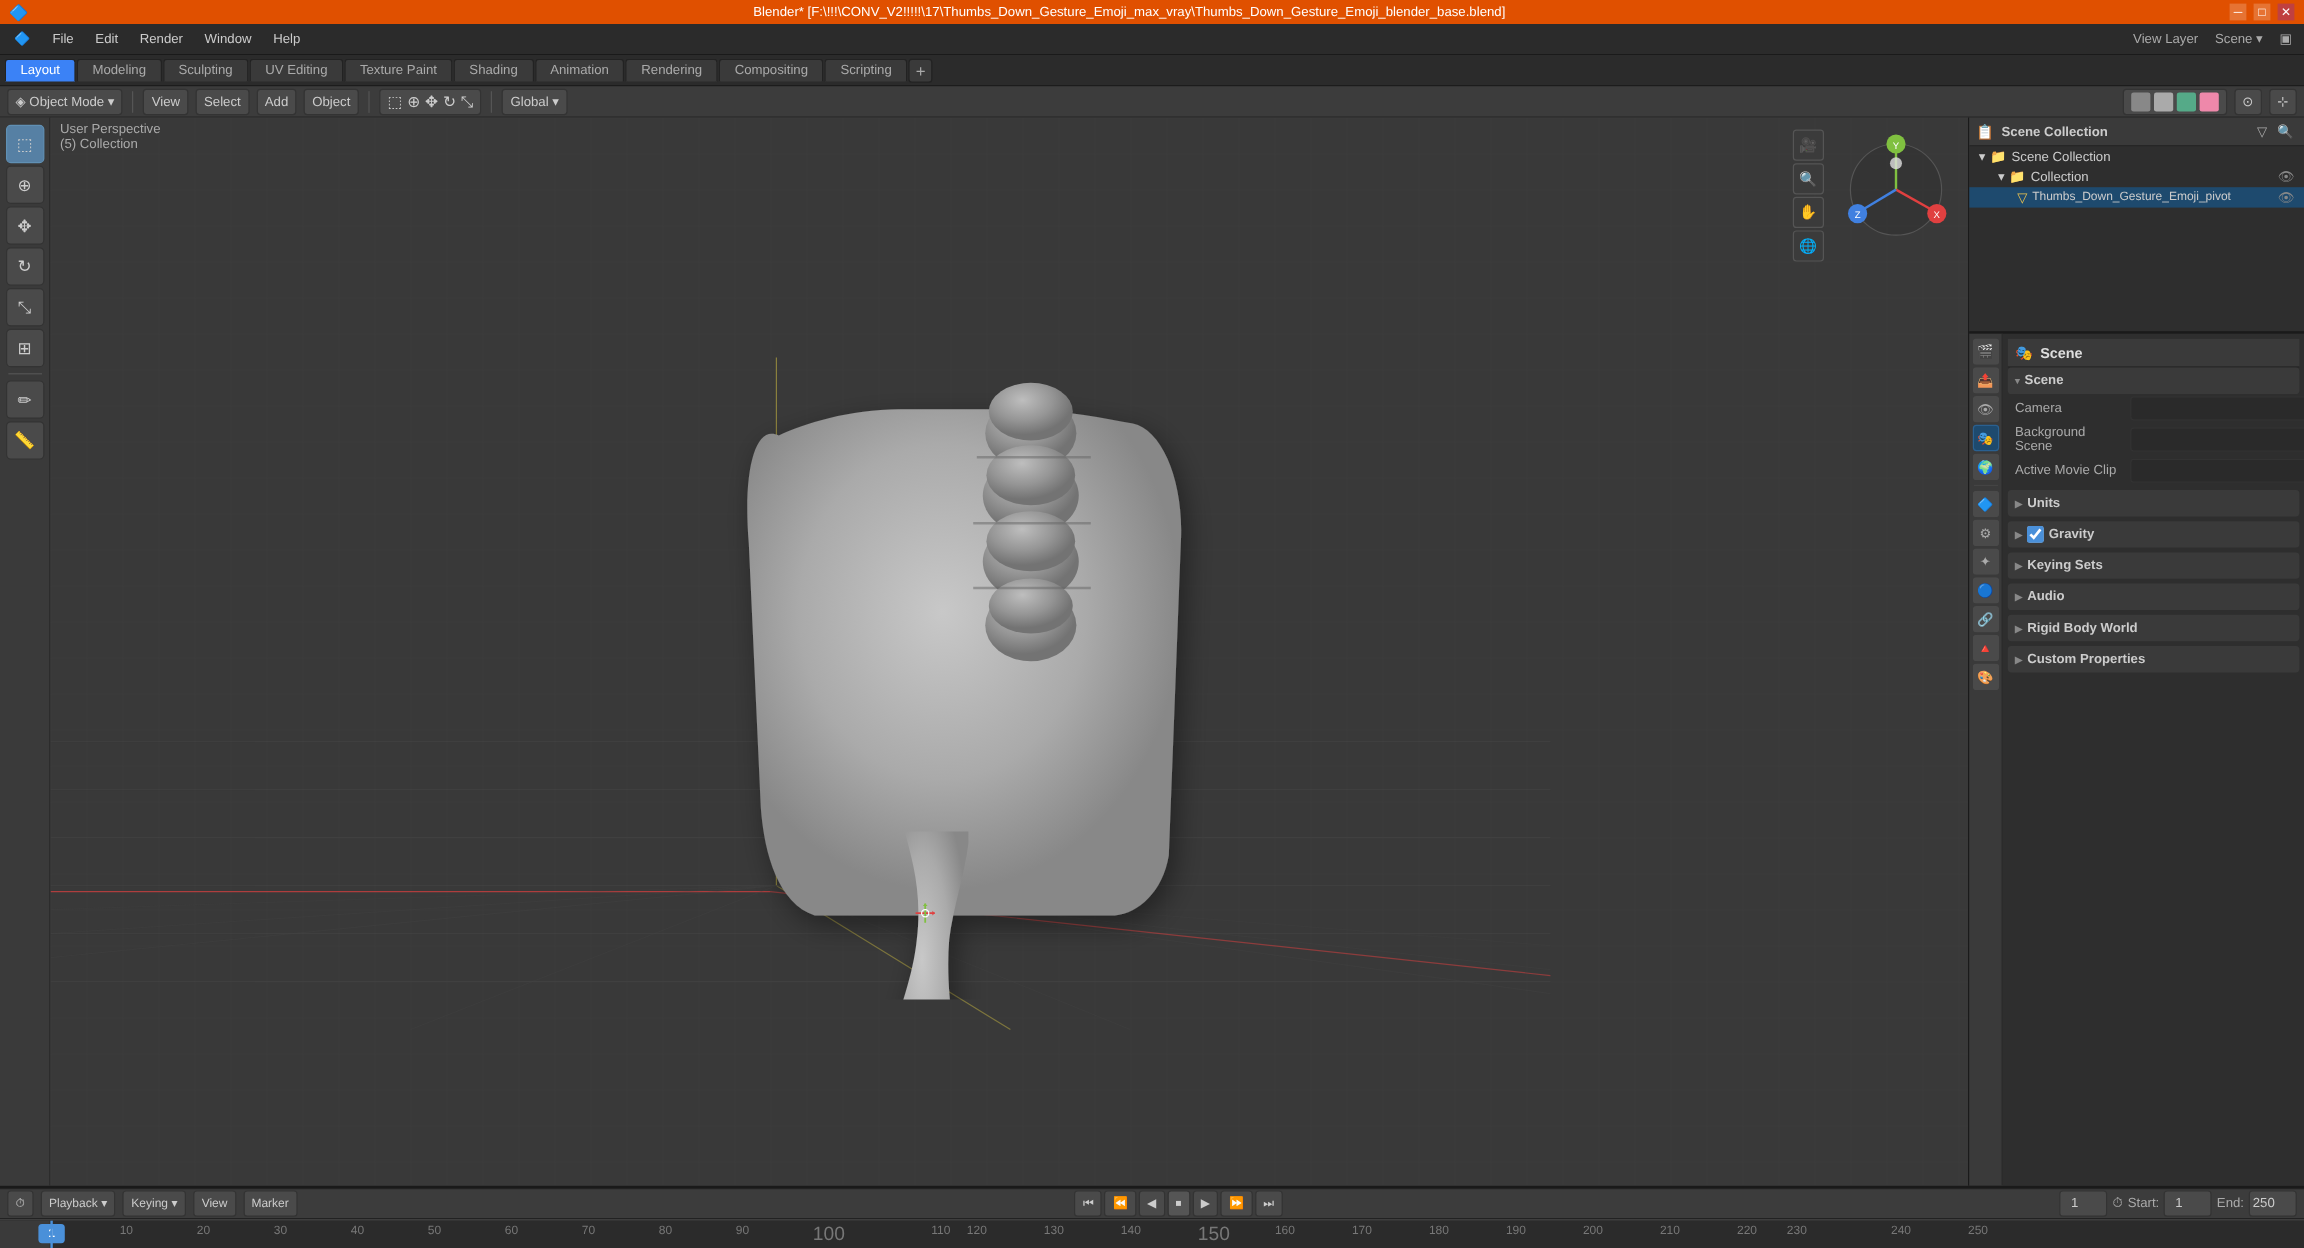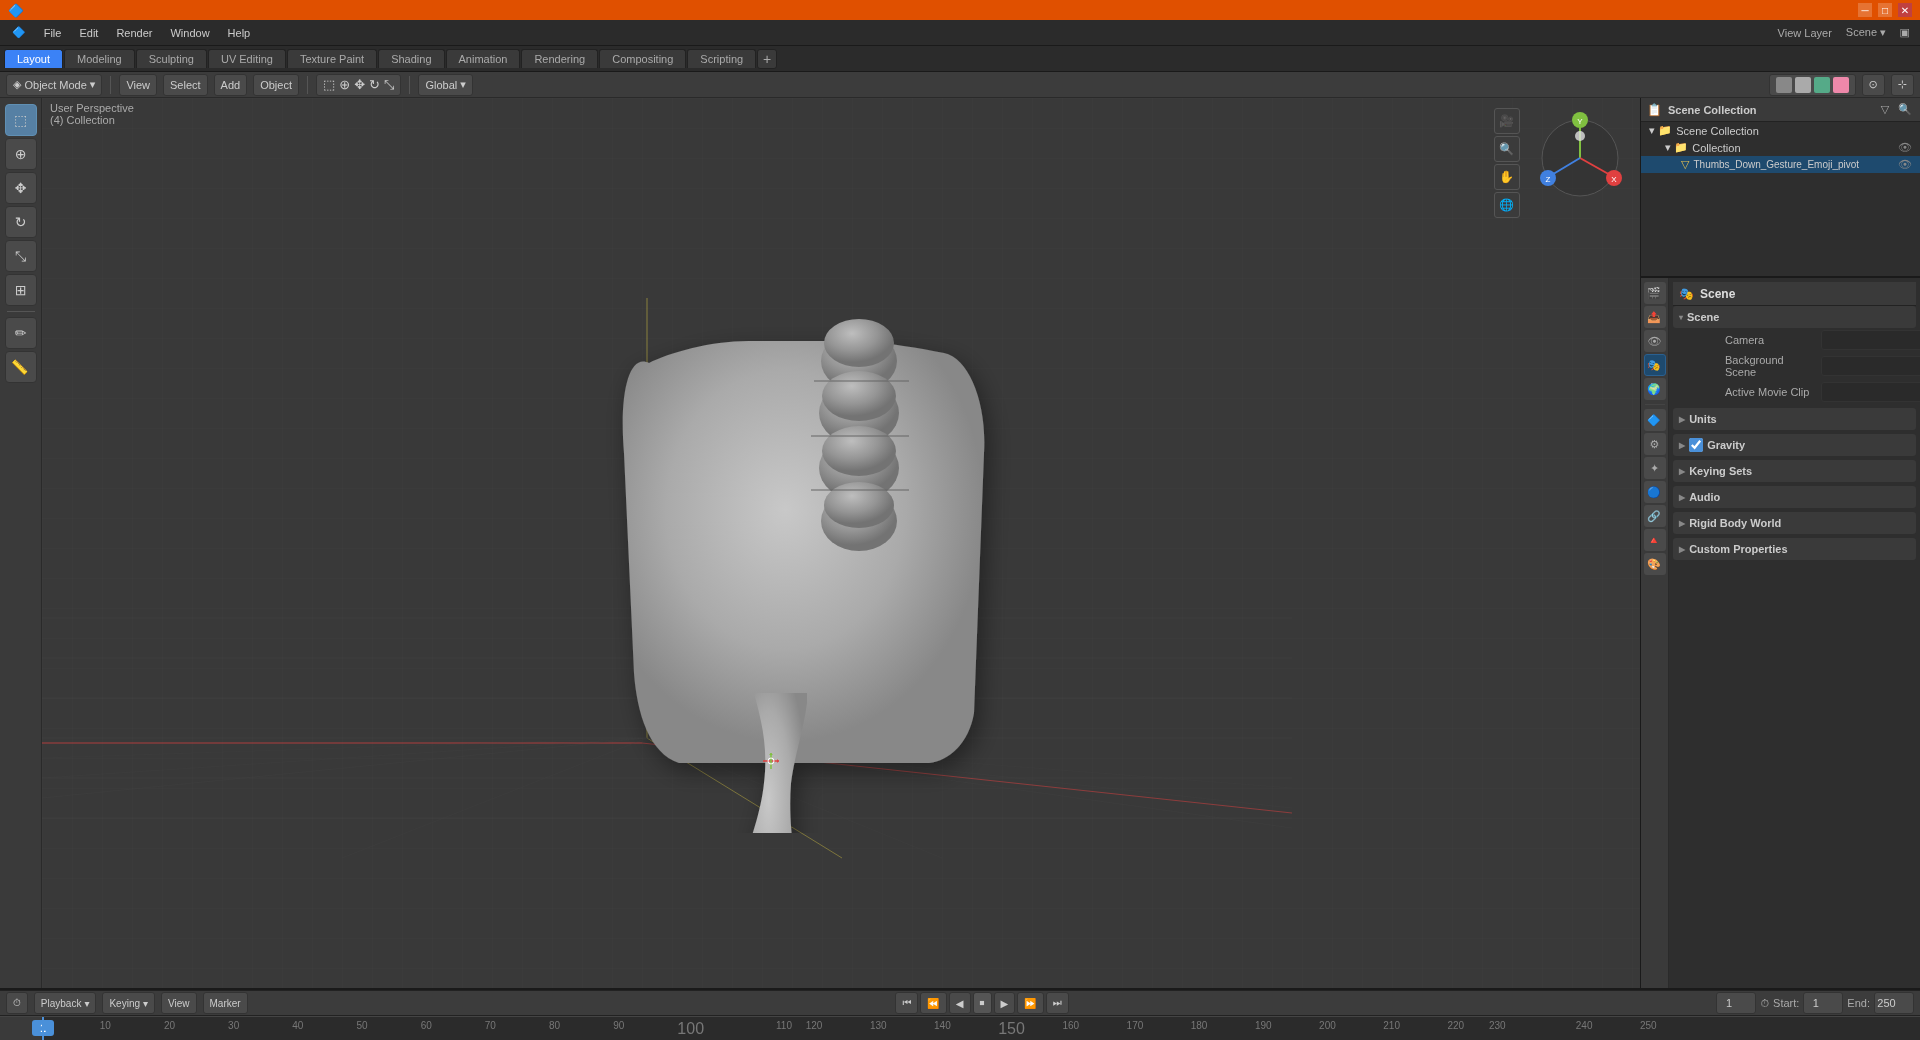--- a/index.html
+++ b/index.html
@@ -267,21 +267,20 @@
       font-size: 11px;
       color: #ccc;
       font-weight: bold;
     }
     .prop-row {
       display: flex;
       align-items: center;
       padding: 2px 6px;
       gap: 6px;
       font-size: 11px;
-      margin-left: 46px;
     }
     .prop-label {
       color: #aaa;
       min-width: 90px;
     }
     .prop-value {
       flex: 1;
       background: #4a4a4a;
       border: 1px solid #333;
       border-radius: 3px;
@@ -372,20 +371,21 @@
     
     ::-webkit-scrollbar { width: 6px; height: 6px; }
     ::-webkit-scrollbar-track { background: #2a2a2a; }
     ::-webkit-scrollbar-thumb { background: #555; border-radius: 3px; }
   </style>
 </head>
 <body>
 
 <div id="title-bar">
   <span style="font-size:13px;">🔷</span>
+  <span class="title">Blender* [F:\!!!\CONV_V2!!!!!\17\Thumbs_Down_Gesture_Emoji_max_vray\Thumbs_Down_Gesture_Emoji_blender_base.blend]</span>
   <div class="win-controls">
     <button class="win-btn">─</button>
     <button class="win-btn">□</button>
     <button class="win-btn" style="background:#c04040;">✕</button>
   </div>
 </div>
 
 <div id="menu-bar">
   <span class="menu-item">🔷</span>
   <span class="menu-item">File</span>
@@ -503,21 +503,21 @@
       <line x1="605" y1="640" x2="0" y2="660" stroke="#444" stroke-width="0.5" opacity="0.4"></line>
       <line x1="605" y1="640" x2="1250" y2="730" stroke="#444" stroke-width="0.5" opacity="0.6"></line>
       <line x1="605" y1="640" x2="1250" y2="710" stroke="#444" stroke-width="0.5" opacity="0.5"></line>
       <line x1="605" y1="640" x2="1250" y2="690" stroke="#444" stroke-width="0.5" opacity="0.4"></line>
       <line x1="605" y1="640" x2="300" y2="760" stroke="#444" stroke-width="0.5" opacity="0.5"></line>
       <line x1="605" y1="640" x2="900" y2="760" stroke="#444" stroke-width="0.5" opacity="0.5"></line>
     </svg>
 
     <div id="vp-header">
       <div>User Perspective</div>
-      <div>(4) Collection</div>
+      <div>(5) Collection</div>
     </div>
 
     <div id="model-container">
       <svg viewBox="0 0 520 580" xmlns="http://www.w3.org/2000/svg" width="520" height="580">
         <defs>
           <radialGradient id="handGrad" cx="45%" cy="40%" r="55%">
             <stop offset="0%" style="stop-color:#c8c8c8;stop-opacity:1"></stop>
             <stop offset="60%" style="stop-color:#aaaaaa;stop-opacity:1"></stop>
             <stop offset="100%" style="stop-color:#888888;stop-opacity:1"></stop>
           </radialGradient>

